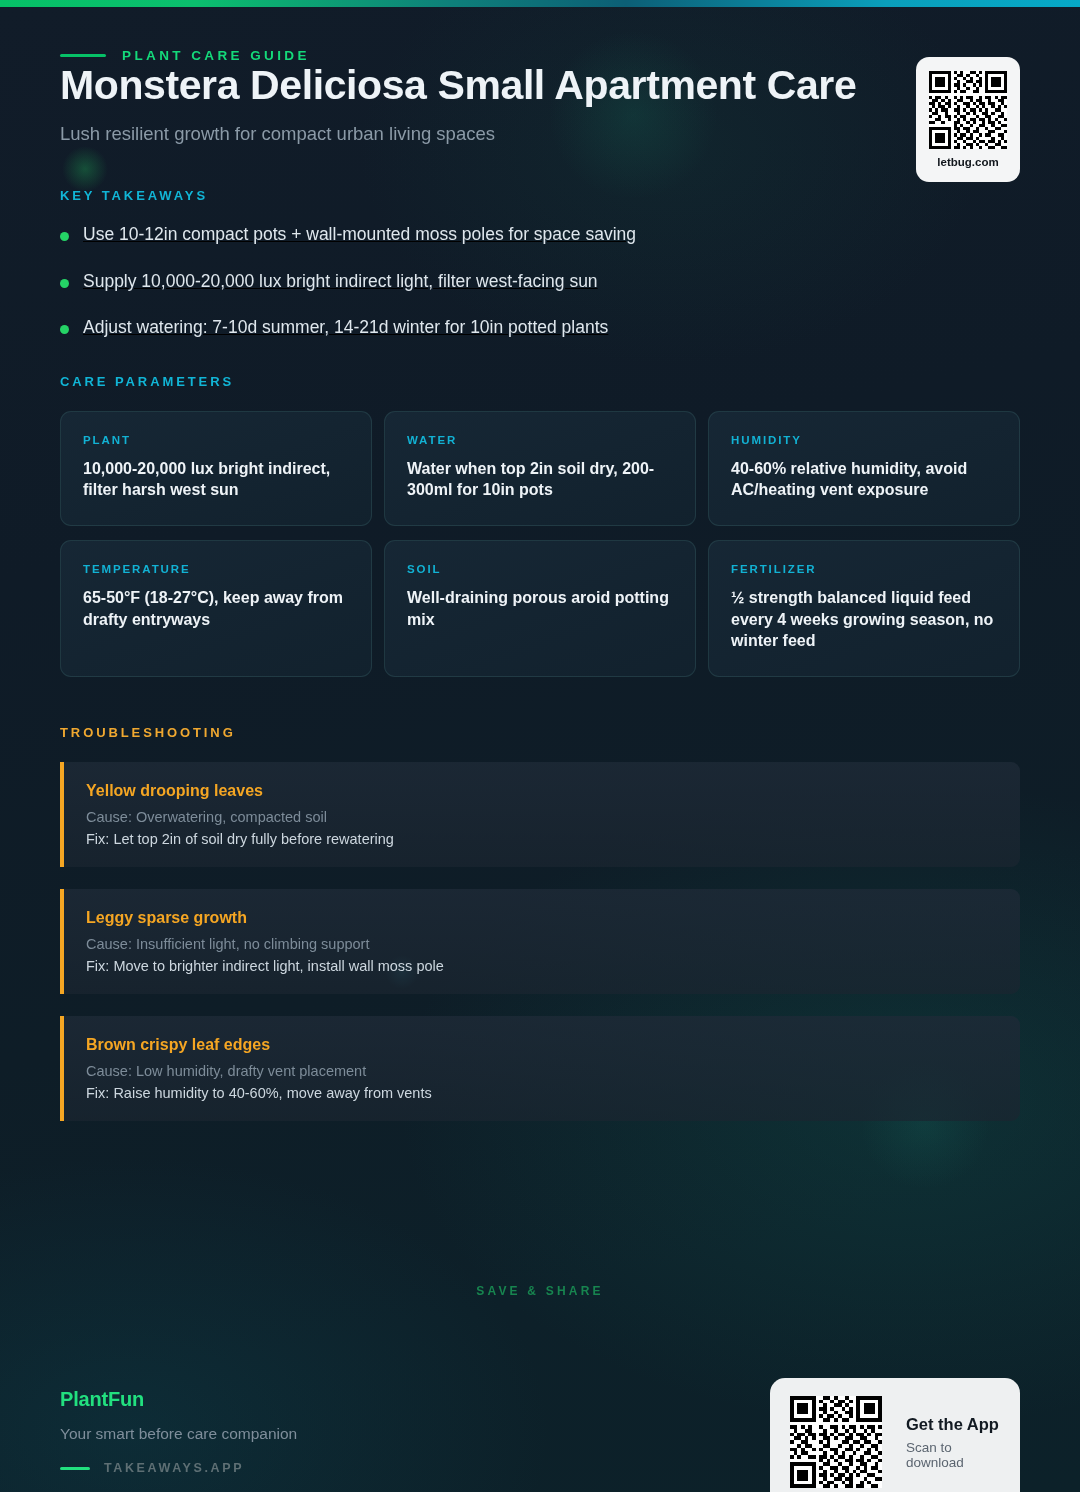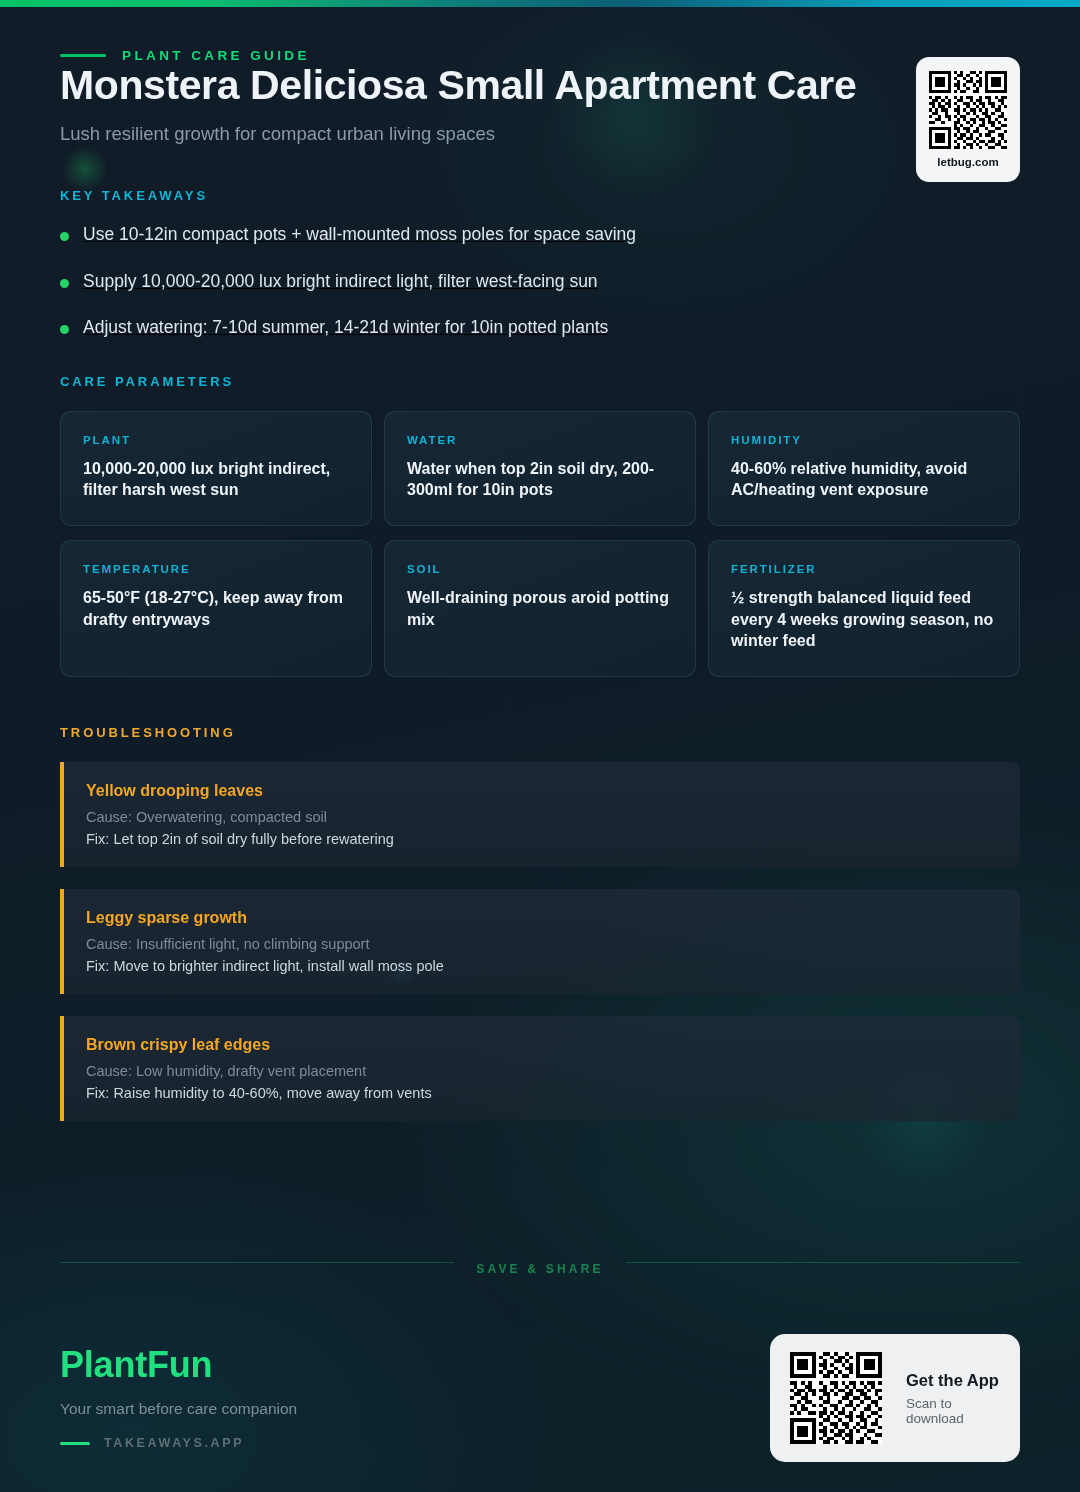--- a/index.html
+++ b/index.html
@@ -132,31 +132,32 @@
     margin-bottom:22px;
   }
   .ti-title { color:#f5a623; font-size:16px; font-weight:bold; margin-bottom:9px; }
   .ti-cause { color:#7d8c99; font-size:14.5px; margin-bottom:6px; }
   .ti-fix { color:#cdd7df; font-size:14.5px; }
 
   
   .footer { position:absolute; left:0; top:1262px; width:1080px; }
 
   .divider {
-    display:flex; align-items:flex-start; gap:22px;
+    display:flex; align-items:center; gap:22px;
     padding:0 60px;
+    flex-direction:column;
   }
   .divider .line { flex:1; height:1px; background:rgba(25,130,95,0.48); }
   .divider .dtext {
     color:#17854f; font-size:12px; font-weight:bold; letter-spacing:3.2px;
   }
 
   .footer-body { position:relative; padding:68px 60px 0 60px; height:230px; }
 
-  .brand { color:#22e07f; font-size:36px; font-weight:bold; letter-spacing:-0.2px; }
+  .brand { color:#22e07f; font-size:20px; font-weight:bold; letter-spacing:-0.2px; }
   .tagline { margin-top:14px; color:#7f8e9b; font-size:15.5px; }
   .urlrow { display:flex; align-items:center; gap:14px; margin-top:18px; }
   .urlrow .udash { width:30px; height:3px; background:#22e07f; border-radius:2px; }
   .urlrow .utext { color:#5e6f74; font-size:12.5px; font-weight:bold; letter-spacing:2.6px; }
 
   .app-card {
     position:absolute; right:60px; top:58px;
     width:250px; height:128px;
     background:#eef0f1; border-radius:15px;
     display:flex; align-items:center; gap:24px;

